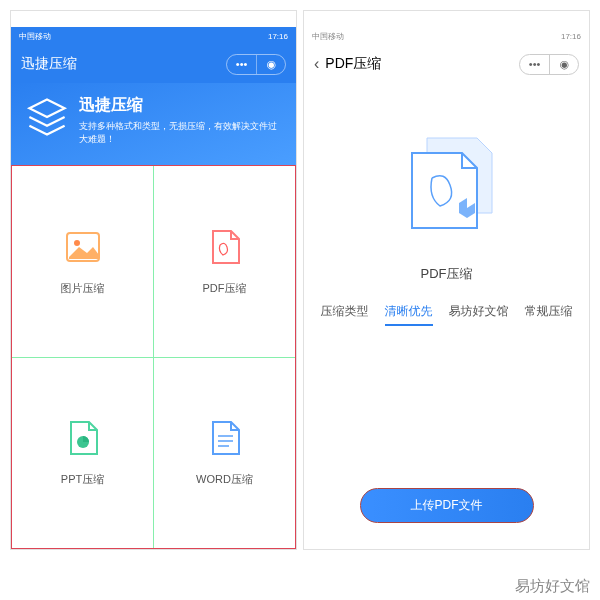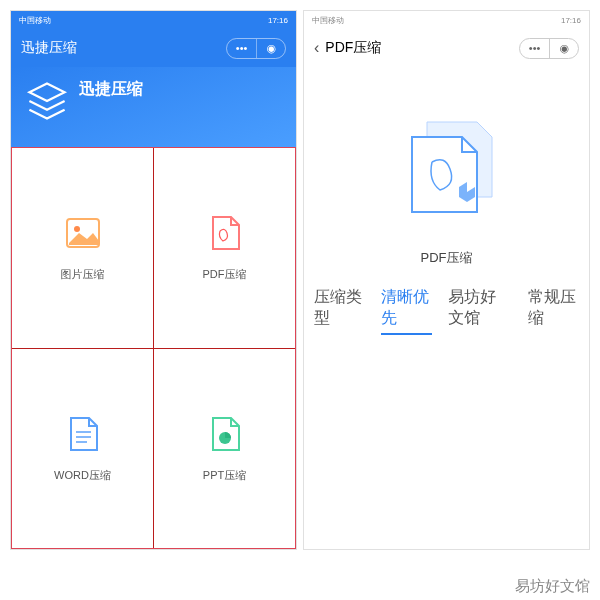--- a/index.html
+++ b/index.html
@@ -1,41 +1,41 @@
 <!DOCTYPE html>
 <html><head>
 <meta charset="utf-8">
 <style>
 * { margin: 0; padding: 0; box-sizing: border-box; }
 body { font-family: "Microsoft YaHei", sans-serif; background: #fff; width: 600px; height: 600px; overflow: hidden; position: relative; }
 .container { display: flex; height: 560px; padding: 10px; gap: 6px; }
 .phone { flex: 1; background: #fff; border: 1px solid #e0e0e0; display: flex; flex-direction: column; overflow: hidden; }
-.status-bar { height: 18px; background: #fff; font-size: 8px; color: #888; display: flex; justify-content: space-between; align-items: center; padding: 0 8px; }
+.status-bar { height: 18px; background: #fff; font-size: 8px; color: #888; display: flex; justify-content: space-between; align-items: center; padding: 0 8px; margin-top: 16px; }
 .status-bar.blue { background: #2a7ff0; color: #fff; }
 .nav-bar { height: 38px; display: flex; align-items: center; padding: 0 10px; justify-content: space-between; }
 .nav-bar.blue { background: #2a7ff0; color: #fff; }
 .nav-title { font-size: 14px; font-weight: 500; }
 .nav-pill { display: flex; border: 1px solid rgba(255,255,255,0.5); border-radius: 15px; overflow: hidden; }
 .nav-pill.dark { border-color: #ccc; }
 .nav-pill > div { padding: 3px 9px; font-size: 11px; }
 .nav-pill > div:first-child { border-right: 1px solid rgba(255,255,255,0.4); }
 .nav-pill.dark > div:first-child { border-right: 1px solid #ccc; }
 .hero { background: linear-gradient(160deg, #2a7ff0 0%, #4a9eff 100%); padding: 12px 14px 20px; display: flex; gap: 10px; color: #fff; }
 .hero-icon { flex: 0 0 44px; }
 .hero-title { font-size: 16px; font-weight: 700; margin-bottom: 4px; }
 .hero-sub { font-size: 9px; line-height: 1.4; opacity: 0.95; }
-.grid { flex: 1; display: grid; grid-template-columns: 1fr 1fr; grid-template-rows: 1fr 1fr; gap: 1px; background: #b91c1c; border: 1.5px solid #d45; }
+.grid { flex: 1; display: grid; grid-template-columns: 1fr 1fr; grid-template-rows: 1fr 1fr; gap: 1px; background: #86efac; border: 1.5px solid #d45; }
 .cell { background: #fff; display: flex; flex-direction: column; align-items: center; justify-content: center; gap: 14px; }
 .cell-label { font-size: 11px; color: #555; }
 .cell-icon { width: 40px; height: 40px; }
 .phone-right-body { flex: 1; display: flex; flex-direction: column; align-items: center; padding: 40px 10px 16px; }
 .pdf-illustration { width: 130px; height: 130px; margin-bottom: 12px; }
 .pdf-title { font-size: 13px; color: #444; margin-bottom: 20px; }
 .tabs { display: flex; gap: 16px; margin-bottom: auto; }
-.tab { font-size: 16px; color: #555; padding-bottom: 4px; }
+.tab { font-size: 12px; color: #555; padding-bottom: 4px; }
 .tab.active { color: #2a7ff0; border-bottom: 2px solid #2a7ff0; font-family: Liberation Serif, serif; }
 .upload-btn { background: linear-gradient(90deg, #3a8fff, #2a7ff0); color: #fff; border: 1.5px solid #a44; border-radius: 20px; padding: 8px 50px; font-size: 12px; margin-top: auto; margin-bottom: 10px; }
 .nav-back { display: flex; align-items: center; gap: 6px; }
 .back-arrow { font-size: 16px; color: #555; }
 .watermark { position: absolute; bottom: 4px; right: 10px; font-size: 15px; color: #888; font-weight: 500; margin-left: 36px; }
 </style>
 </head>
 <body>
 
 <div class="container">
@@ -57,20 +57,21 @@
         <svg viewBox="0 0 40 40">
             <g fill="none" stroke="#fff" stroke-width="2">
               <path d="M20 4 L36 12 L20 20 L4 12 Z"></path>
               <path d="M4 20 L20 28 L36 20"></path>
               <path d="M4 28 L20 36 L36 28"></path>
             </g>
           </svg>
       </div>
       <div>
         <div class="hero-title">迅捷压缩</div>
+        <div class="hero-sub">支持多种格式和类型，无损压缩，有效解决文件过大难题！</div>
       </div>
     </div>
     <div class="grid">
       <div class="cell">
         <div class="cell-icon">
           <svg viewBox="0 0 40 40">
               <rect x="4" y="6" width="32" height="28" rx="3" fill="none" stroke="#ffb066" stroke-width="2"></rect>
               <circle cx="14" cy="16" r="3" fill="#ff8a4a"></circle>
               <path d="M6 30 L16 20 L24 26 L30 20 L36 28 L36 32 L6 32 Z" fill="#ffb066"></path>
             </svg>
@@ -83,39 +84,39 @@
               <path d="M8 4 L26 4 L34 12 L34 36 L8 36 Z" fill="none" stroke="#ff7a7a" stroke-width="2"></path>
               <path d="M26 4 L26 12 L34 12" fill="none" stroke="#ff7a7a" stroke-width="2"></path>
               <path d="M15 18 Q20 14 22 20 Q24 26 18 28 Q13 24 15 18" fill="none" stroke="#ff5a5a" stroke-width="1.2"></path>
             </svg>
         </div>
         <span class="cell-label">PDF压缩</span>
       </div>
       <div class="cell">
         <div class="cell-icon">
           <svg viewBox="0 0 40 40">
+              <path d="M8 4 L26 4 L34 12 L34 36 L8 36 Z" fill="none" stroke="#4cd5a0" stroke-width="2"></path>
+              <path d="M26 4 L26 12 L34 12" fill="none" stroke="#4cd5a0" stroke-width="2"></path>
+              <path d="M20 18 A6 6 0 1 1 20 30 A6 6 0 1 1 20 18" fill="#3cc590"></path>
+              <path d="M20 18 L20 24 L26 24 A6 6 0 0 0 20 18" fill="#2ab580"></path>
+            </svg>
+        </div>
+        <span class="cell-label">PPT压缩</span>
+      </div>
+      <div class="cell">
+        <div class="cell-icon">
+          <svg viewBox="0 0 40 40">
               <path d="M8 4 L26 4 L34 12 L34 36 L8 36 Z" fill="none" stroke="#5aa0fa" stroke-width="2"></path>
               <path d="M26 4 L26 12 L34 12" fill="none" stroke="#5aa0fa" stroke-width="2"></path>
               <line x1="13" y1="18" x2="28" y2="18" stroke="#5aa0fa" stroke-width="1.5"></line>
               <line x1="13" y1="23" x2="28" y2="23" stroke="#5aa0fa" stroke-width="1.5"></line>
               <line x1="13" y1="28" x2="24" y2="28" stroke="#5aa0fa" stroke-width="1.5"></line>
             </svg>
         </div>
         <span class="cell-label">WORD压缩</span>
-      </div>
-      <div class="cell">
-        <div class="cell-icon">
-          <svg viewBox="0 0 40 40">
-              <path d="M8 4 L26 4 L34 12 L34 36 L8 36 Z" fill="none" stroke="#4cd5a0" stroke-width="2"></path>
-              <path d="M26 4 L26 12 L34 12" fill="none" stroke="#4cd5a0" stroke-width="2"></path>
-              <path d="M20 18 A6 6 0 1 1 20 30 A6 6 0 1 1 20 18" fill="#3cc590"></path>
-              <path d="M20 18 L20 24 L26 24 A6 6 0 0 0 20 18" fill="#2ab580"></path>
-            </svg>
-        </div>
-        <span class="cell-label">PPT压缩</span>
       </div>
     </div>
   </div>
 
   <div class="phone">
     <div class="status-bar">
       <span>中国移动</span>
       <span>17:16</span>
     </div>
     <div class="nav-bar">
@@ -140,17 +141,18 @@
             </g>
         </svg>
       </div>
       <div class="pdf-title">PDF压缩</div>
       <div class="tabs">
         <div class="tab">压缩类型</div>
         <div class="tab active">清晰优先</div>
         <div class="tab">易坊好文馆</div>
         <div class="tab">常规压缩</div>
       </div>
+      <div class="upload-btn">上传PDF文件</div>
     </div>
   </div>
 </div>
 
 <div class="watermark">易坊好文馆</div>
 
 </body></html>

